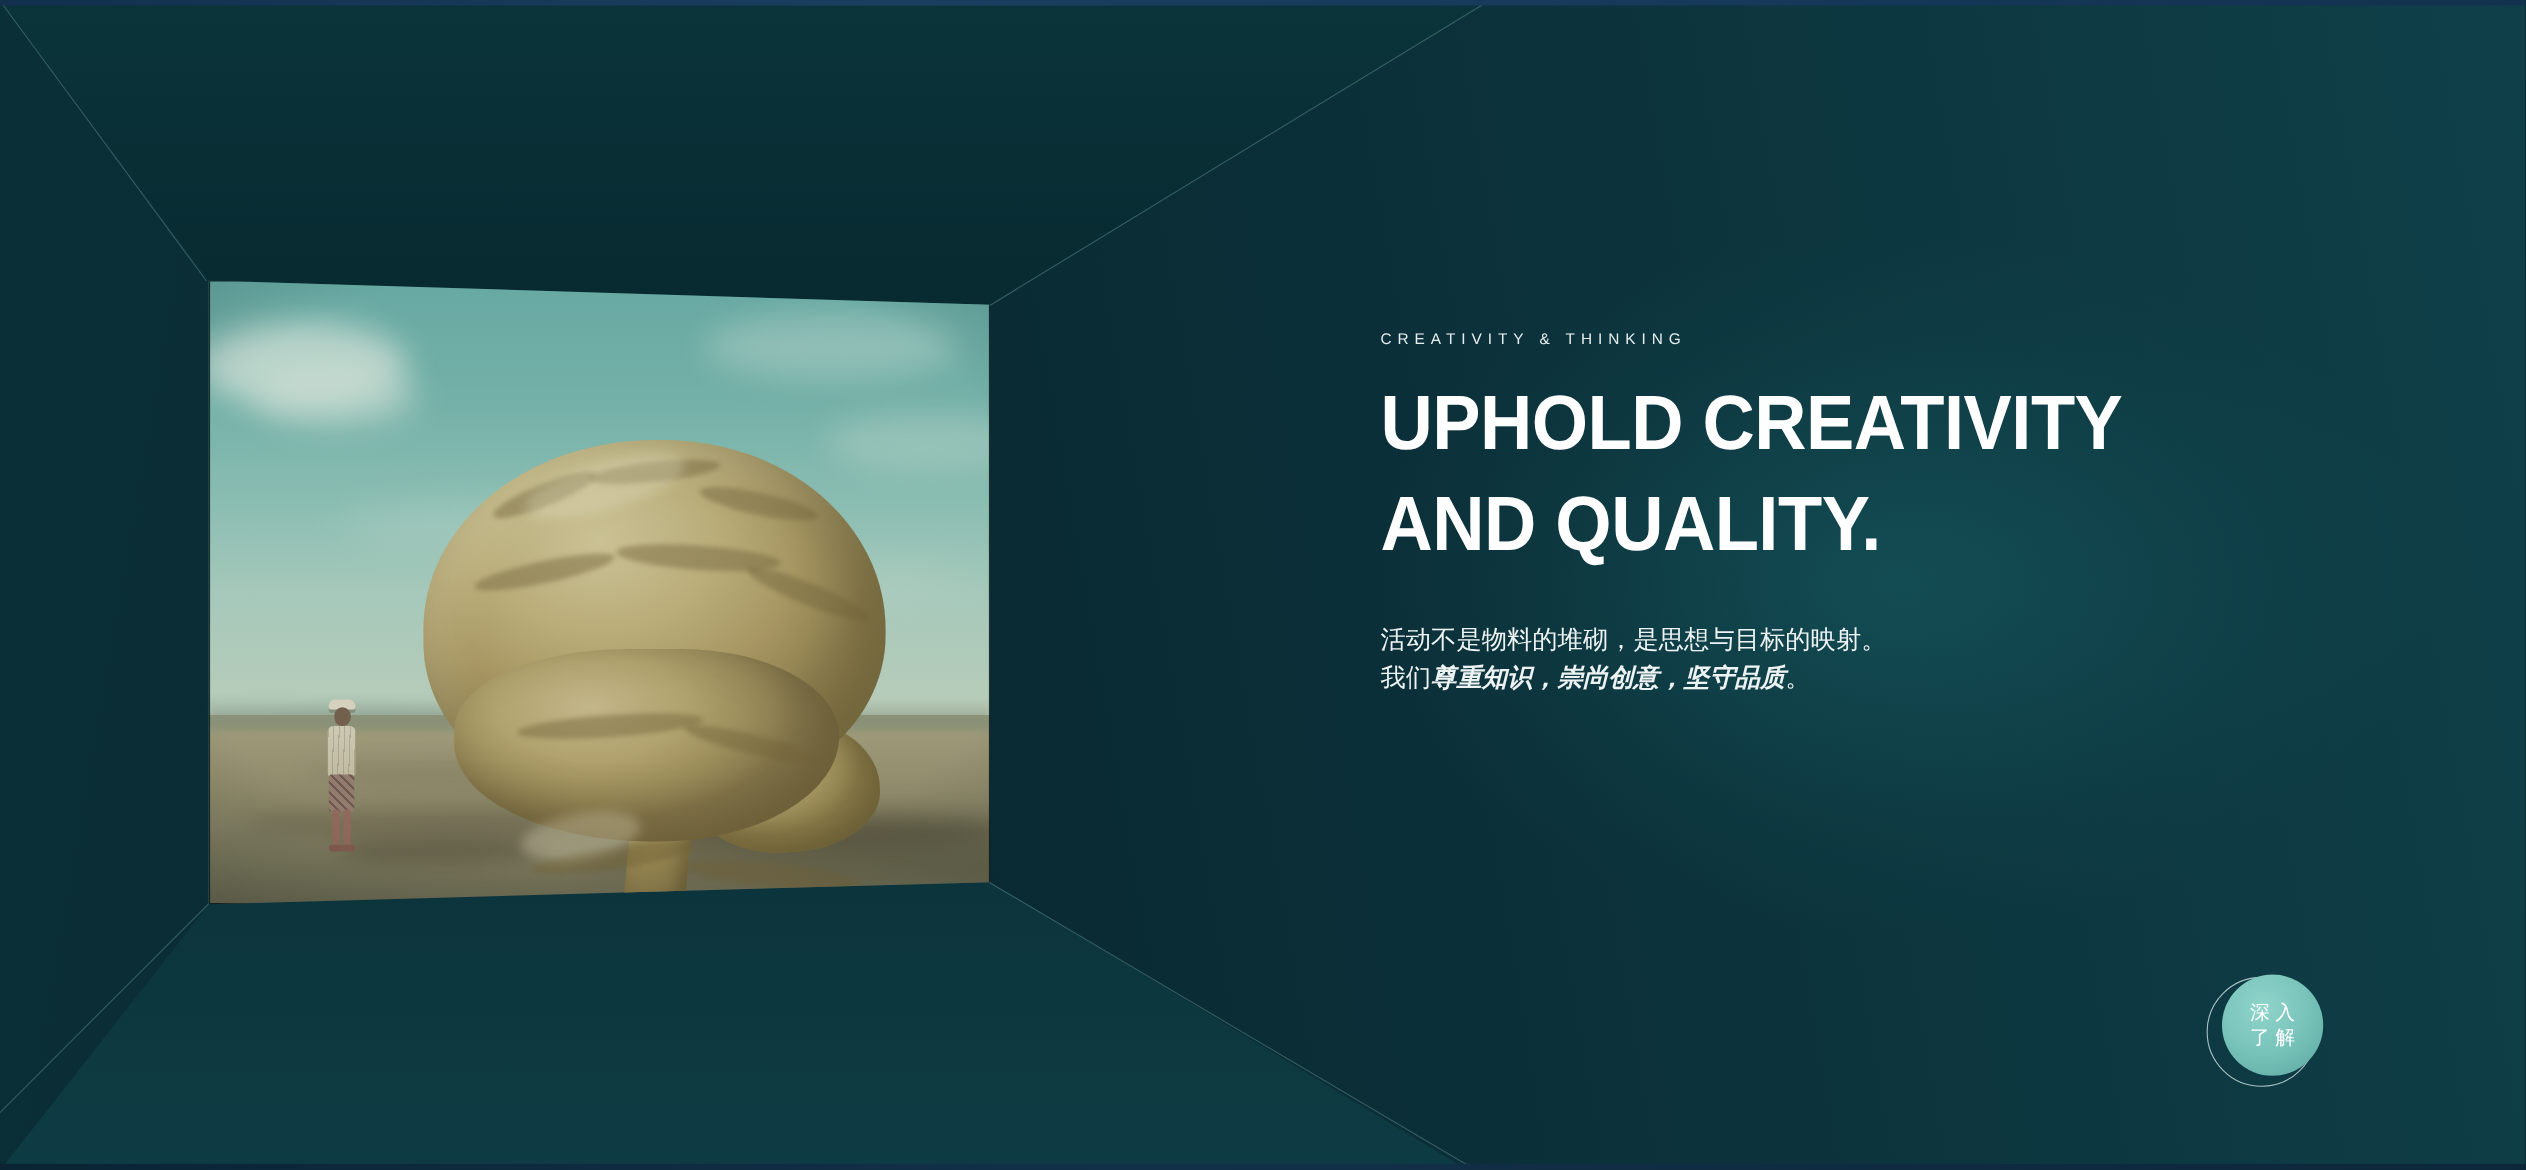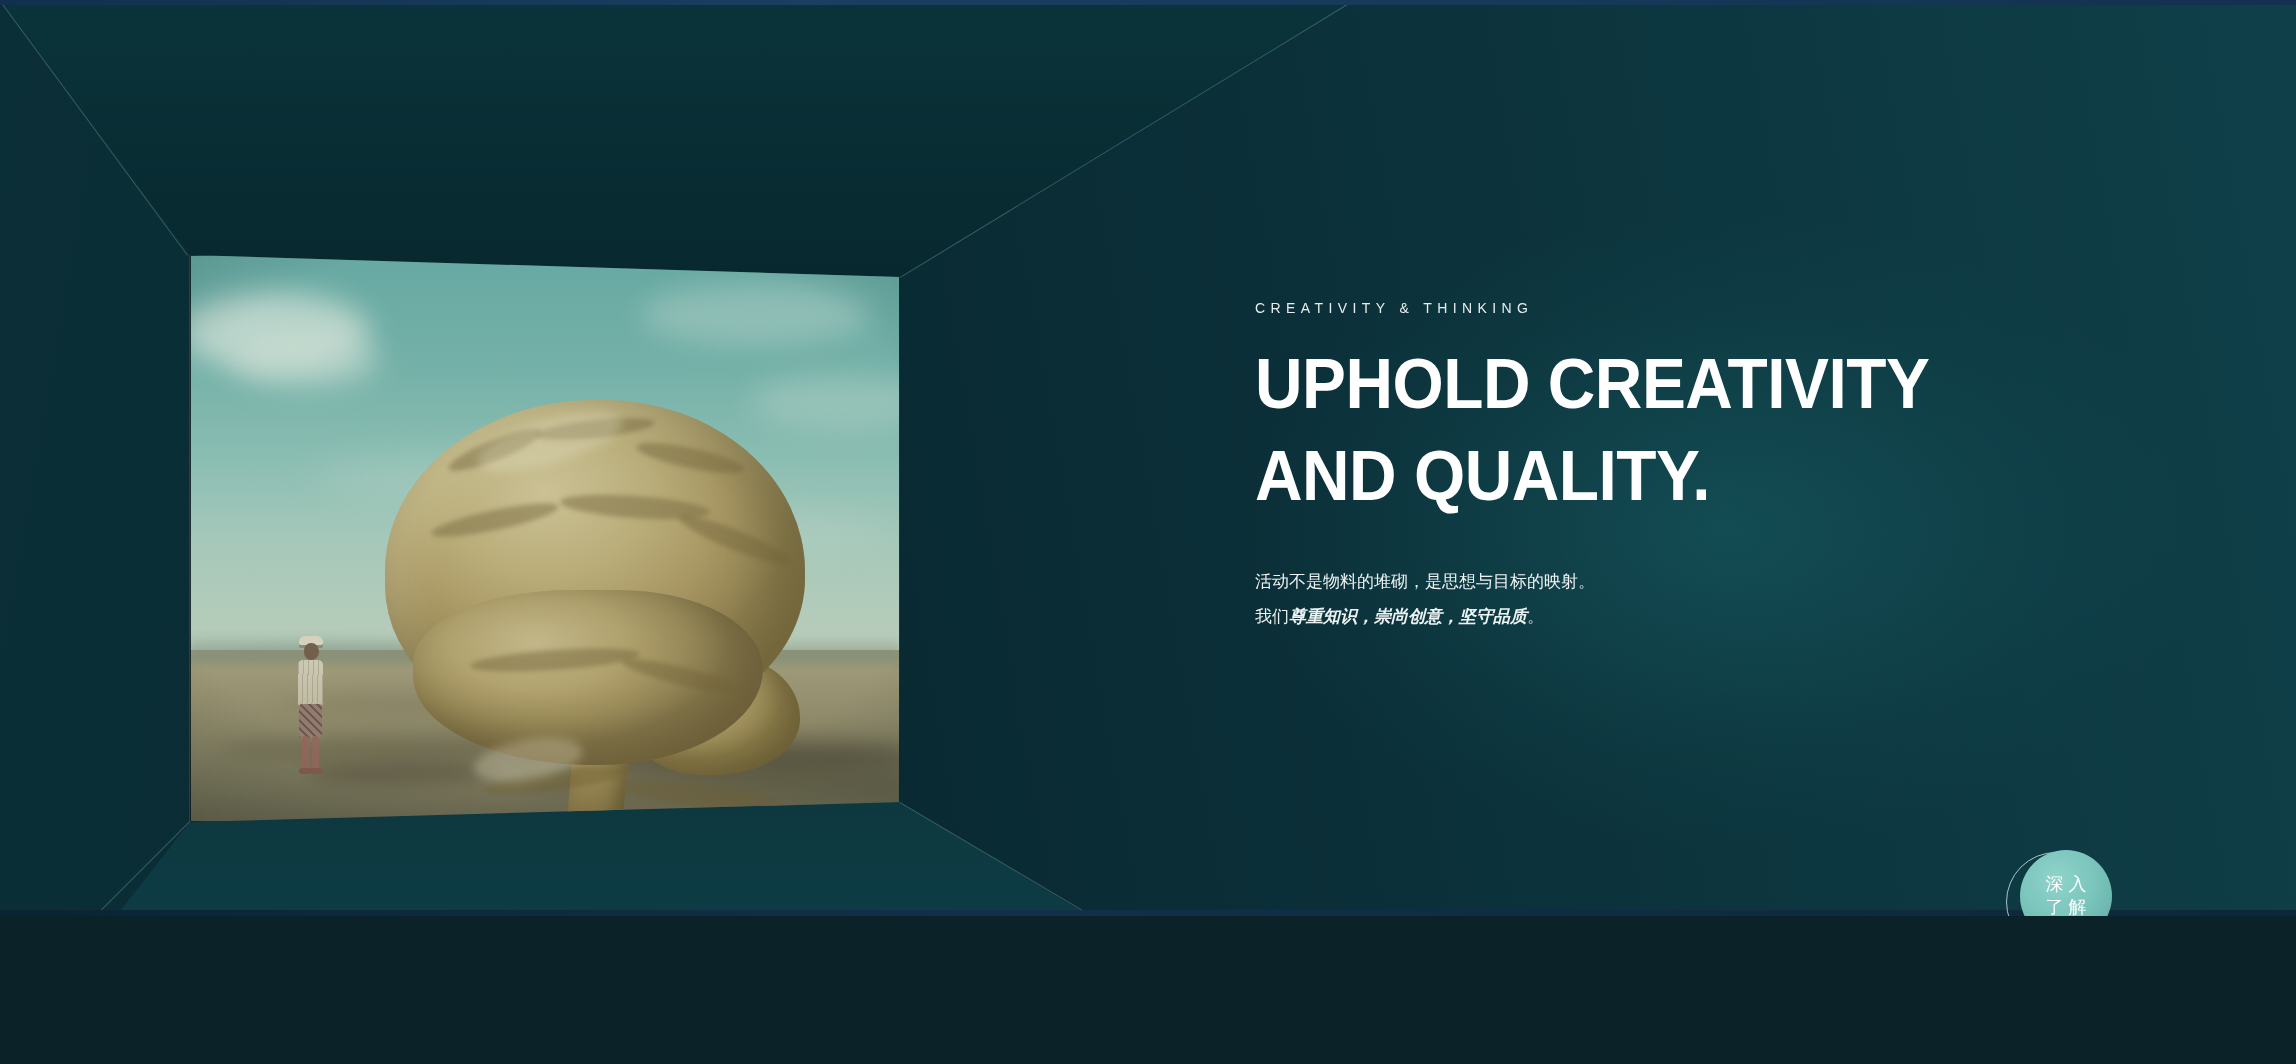--- a/index.html
+++ b/index.html
@@ -1,21 +1,21 @@
 <!DOCTYPE html>
 <html><head>
 <meta charset="utf-8">
 <title>Creativity Hero Section</title>
 <style>
   * { margin:0; padding:0; box-sizing:border-box; }
   html,body { width:2296px; height:1064px; overflow:hidden; background:#0b2228; }
   body { font-family:"Liberation Sans","DejaVu Sans",sans-serif; }
 
   .stage{
-    position:relative; width:2296px; height:916px; overflow:hidden;
+    position:relative; width:2296px; height:1064px; overflow:hidden;
     background:#0d282d;
   }
 
   
   .room{ position:absolute; inset:0; }
 
   
   .wall-base{
     position:absolute; inset:0;
     background:
@@ -184,27 +184,27 @@
     text-transform:uppercase; white-space:nowrap;
   }
   .headline{
     margin-top:22px;
     font-family:"Liberation Sans","DejaVu Sans",sans-serif;
     font-weight:700; font-size:70px; line-height:92px; color:#ffffff;
     letter-spacing:-0.5px; transform:scaleX(.94); transform-origin:left center;
     white-space:pre-line;
   }
   .body-copy{
-    margin-top:42px; color:#edf3f3; font-size:17px; line-height:35px;
+    margin-top:42px; color:#edf3f3; font-size:23px; line-height:35px;
   }
   .body-copy .em{ font-weight:700;font-style:italic; }
 
   
   .cta{
-    position:absolute; left:2006px; top:850px; width:110px; height:104px;
+    position:absolute; left:2006px; top:886px; width:110px; height:104px;
   }
   .cta-ring{
     position:absolute; left:0; top:2px; width:100px; height:100px;
     border:1px solid rgba(222,242,240,.75); border-radius:50%;
   }
   .cta-disc{
     position:absolute; left:14px; top:0; width:92px; height:92px;
     border-radius:50%;
     background:radial-gradient(70% 70% at 40% 32%, #8fd4cb 0%, #7cc6bd 55%, #68b4ac 100%);
     display:flex; flex-direction:column; align-items:center; justify-content:center;

